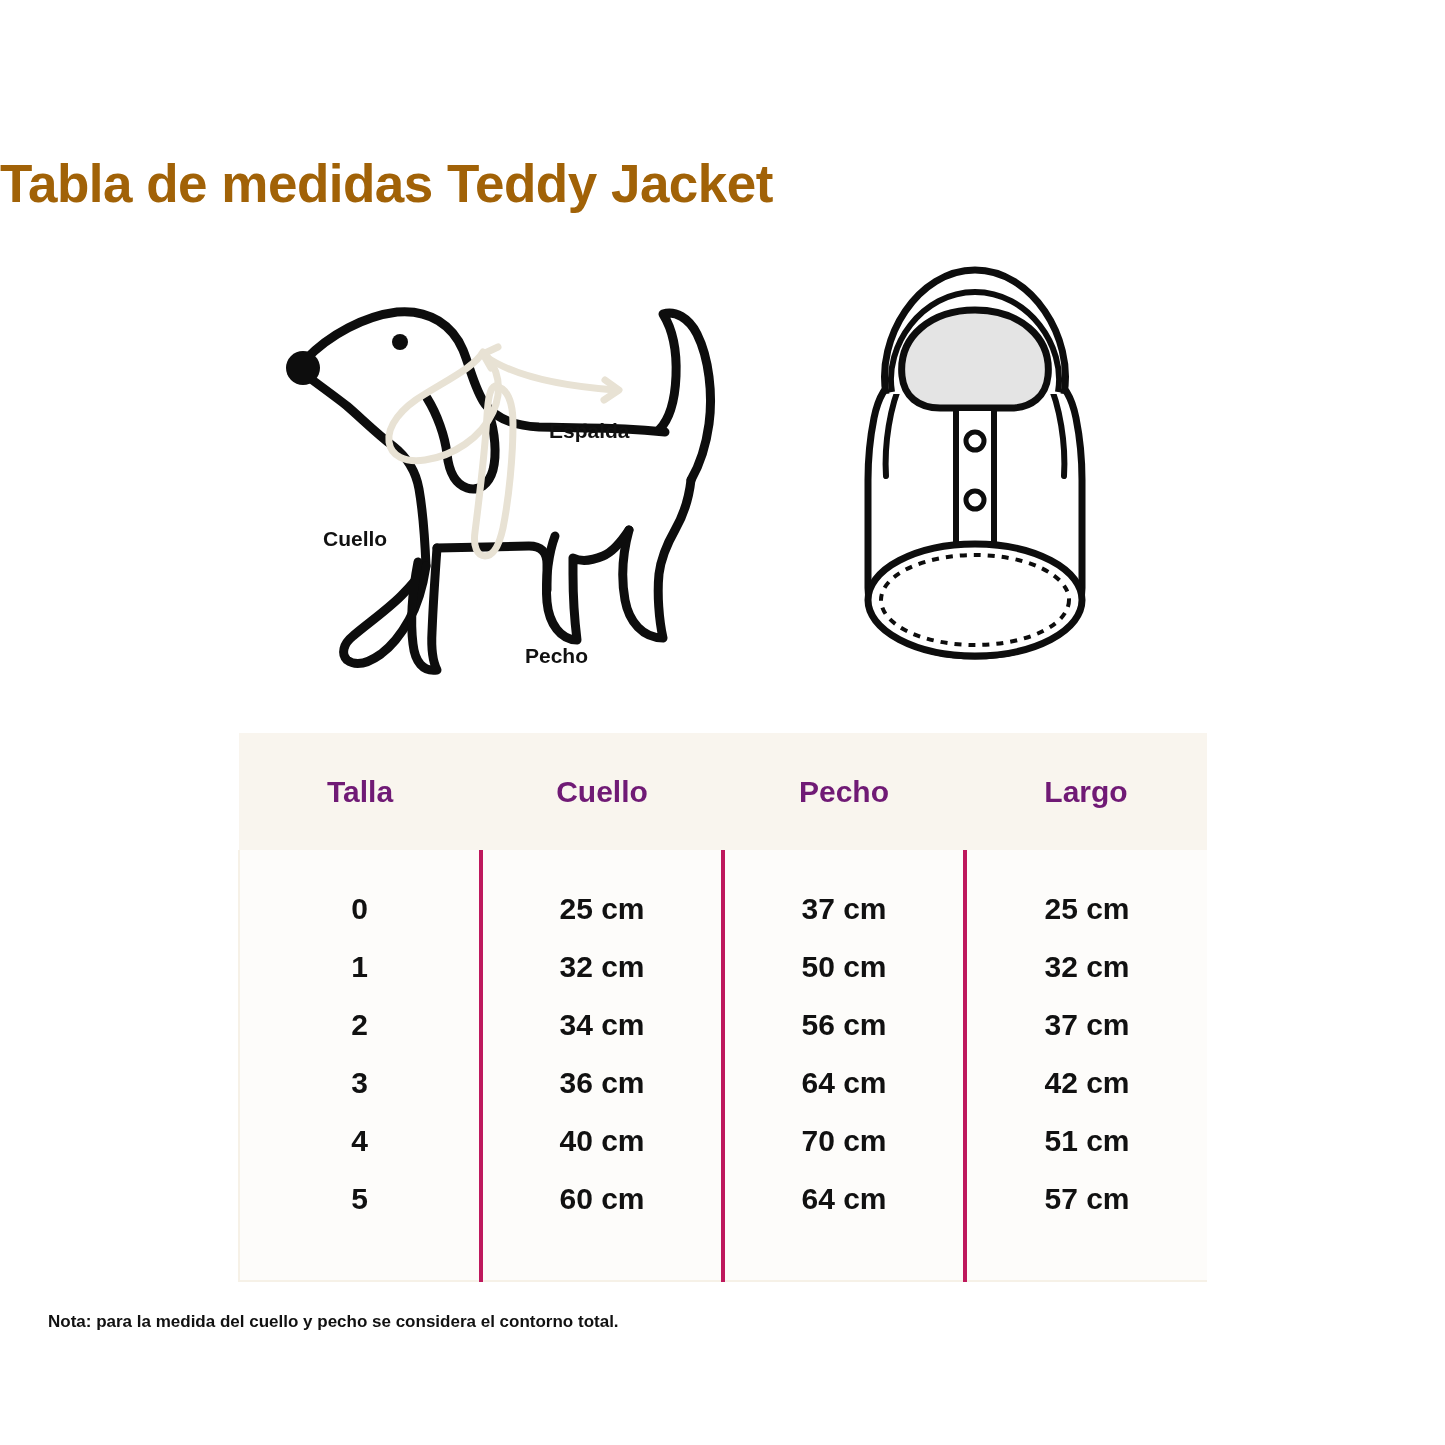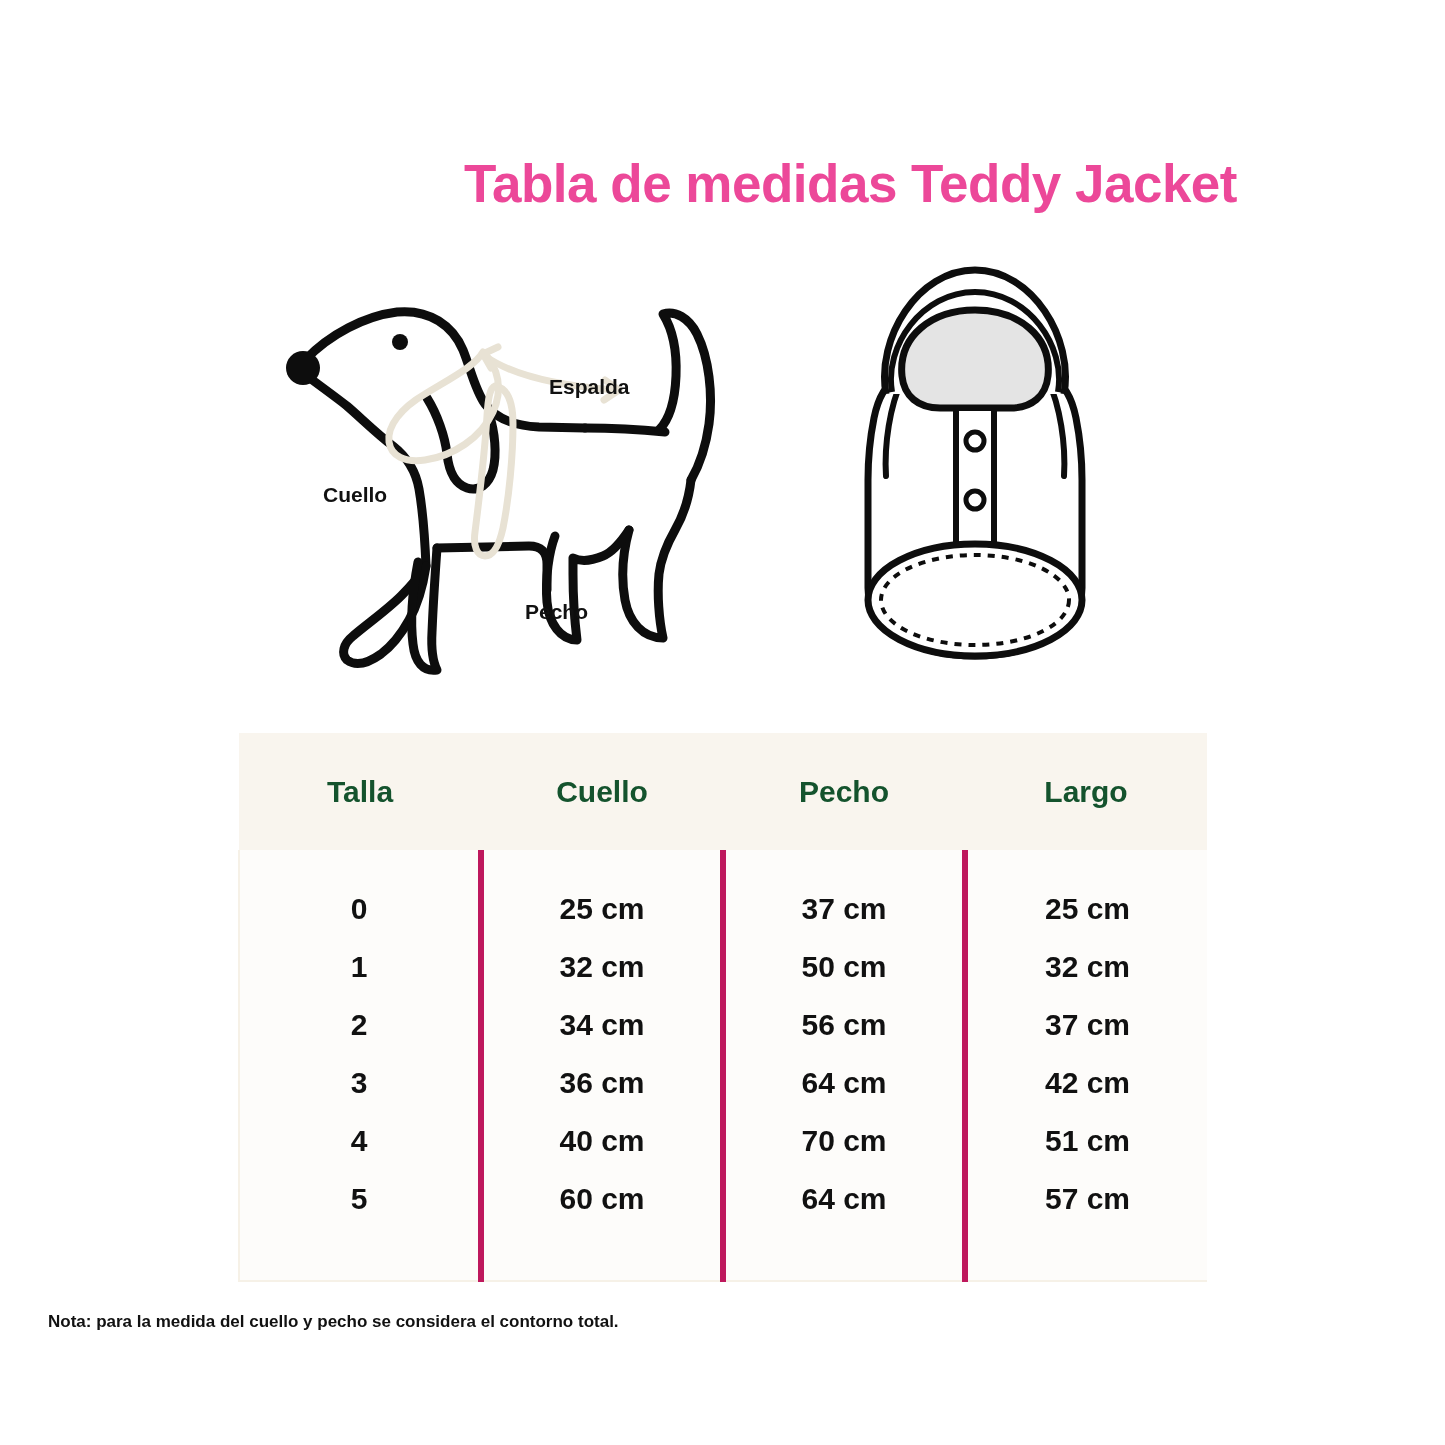--- a/index.html
+++ b/index.html
@@ -22,25 +22,25 @@
     inset: 0;
     background: #ffffff;
   }
 
   
   .title {
     position: absolute;
     top: 155px;
     left: 0;
     width: 1237px;
-    text-align: right;
+    text-align: left;
     font-size: 53px;
     font-weight: bold;
     letter-spacing: -0.5px;
-    color: #ec4899;
+    color: #a16207;
     line-height: 1.1;
   }
 
   
   .illustrations {
     position: absolute;
     top: 250px;
     left: 0;
     width: 1445px;
     height: 440px;
@@ -59,55 +59,56 @@
     width: 270px;
     height: 420px;
   }
 
   .fig-label {
     position: absolute;
     font-size: 21px;
     font-weight: bold;
     color: #111111;
     white-space: nowrap;
+    margin-top: 44px;
   }
   .label-espalda { left: 264px; top: 85px; }
   .label-cuello  { left: 38px;  top: 193px; }
   .label-pecho   { left: 240px; top: 310px; }
 
   
   .size-table {
     position: absolute;
     left: 238px;
     top: 733px;
     width: 969px;
     border-collapse: collapse;
     table-layout: fixed;
   }
   .size-table thead th {
     background: #f9f5ee;
     font-size: 30px;
     font-weight: bold;
-    color: #14532d;
+    color: #701a75;
     height: 117px;
     vertical-align: middle;
     text-align: center;
     border: none;
     padding: 0;
   }
   .size-table tbody td {
     background: #fdfcfa;
     font-size: 30px;
     font-weight: bold;
     color: #111111;
     height: 58px;
     text-align: center;
     vertical-align: middle;
     padding: 0;
-    border-left: 6px solid #be185d;
+    border-left: 4px solid #be185d;
   }
   .size-table tbody td:first-child {
     border-left: 2px solid #f6f1e7;
   }
   .size-table tbody tr:last-child td {
     padding-bottom: 52px;
   }
   .size-table tbody tr:first-child td {
     padding-top: 30px;
   }

